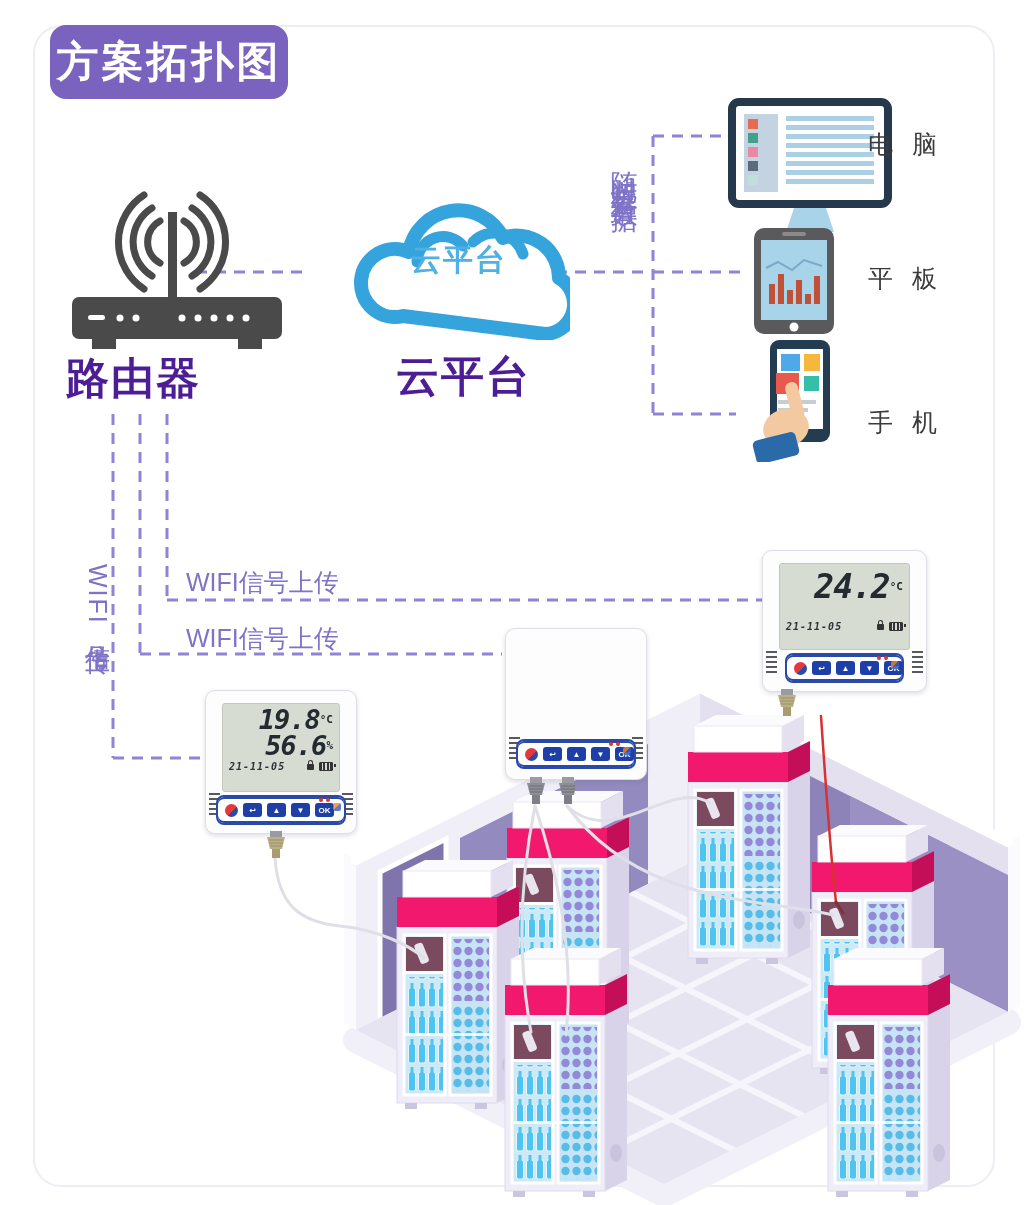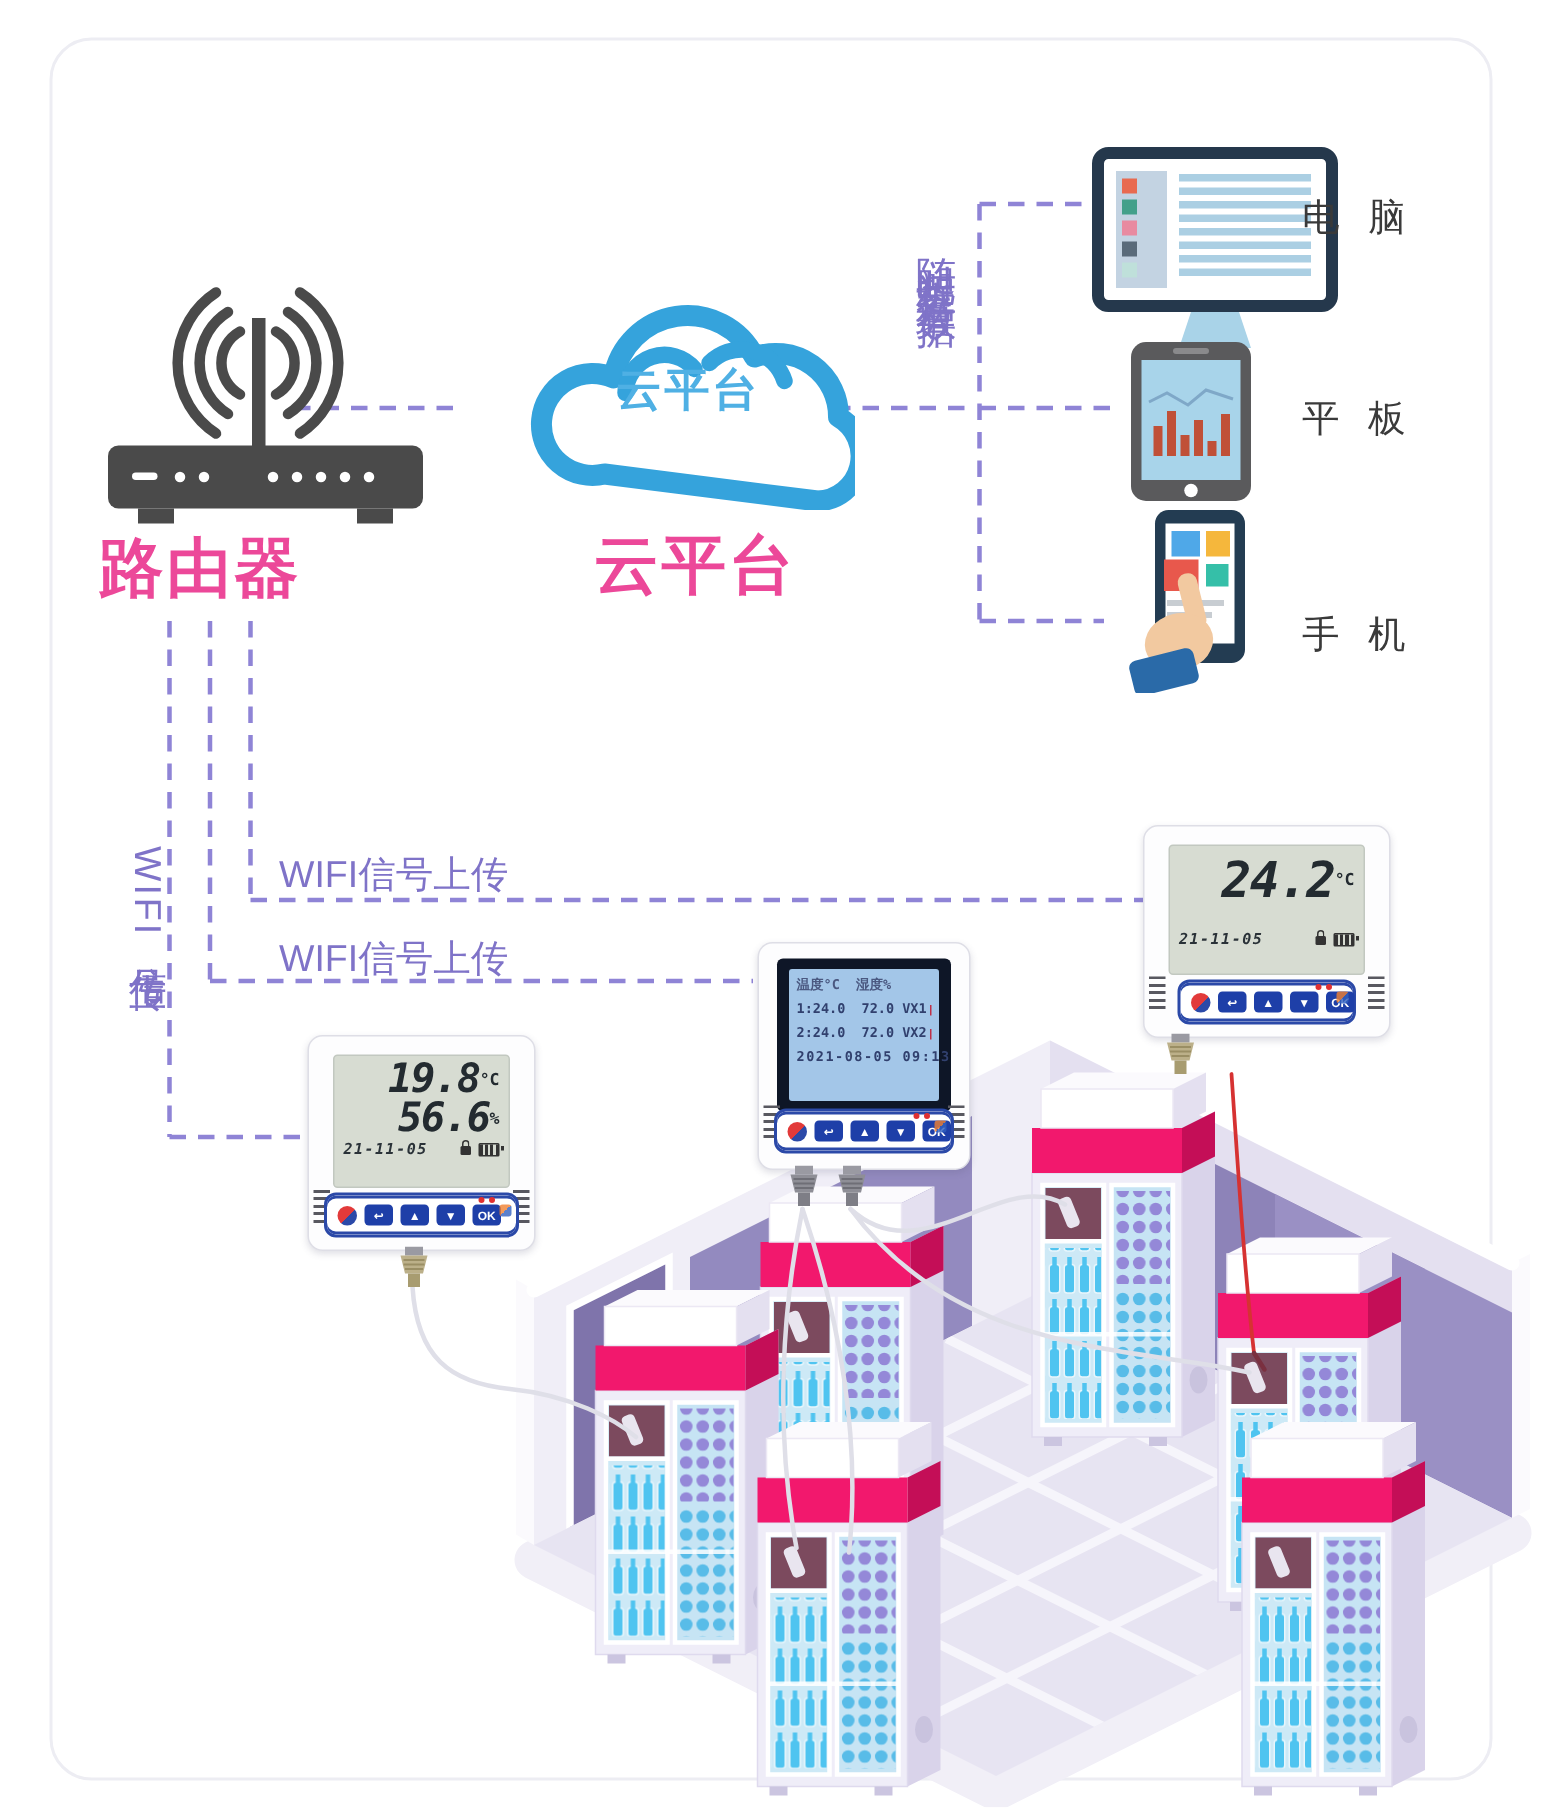--- a/index.html
+++ b/index.html
@@ -7,21 +7,21 @@
         font-family:"Liberation Sans","DejaVu Sans",sans-serif;}
   .abs{position:absolute;}
   
   #frame{left:33px;top:25px;width:958px;height:1158px;border:2px solid #EDEDF3;
          border-radius:28px;background:#fff;z-index:0;}
   
   #badge{left:50px;top:25px;width:238px;height:74px;background:#7A63BE;border-radius:16px;
          color:#fff;font-size:42px;font-weight:bold;letter-spacing:3px;display:flex;
          align-items:center;justify-content:center;z-index:3;}
   
-  .big-label{font-size:43px;font-weight:bold;color:#ec4899;letter-spacing:2px;z-index:2;text-align:center;}
+  .big-label{font-size:43px;font-weight:bold;color:#4c1d95;letter-spacing:2px;z-index:2;text-align:center;}
   
   #note{left:606px;top:150px;height:262px;writing-mode:vertical-rl;text-orientation:mixed;
         font-size:27px;color:#7F73C8;letter-spacing:5px;z-index:2;}
   
   .wifi-label{font-size:25px;color:#7F73C8;z-index:2;}
   #wifi-v{left:82px;top:564px;height:220px;writing-mode:vertical-rl;letter-spacing:2px;}
   
   .dev-label{font-size:25px;color:#3A3A3A;letter-spacing:6px;z-index:2;}
   
   #cloud-word{left:398px;top:240px;width:122px;text-align:center;font-size:30px;font-weight:bold;
@@ -180,20 +180,21 @@
       <path d="M275,858 C278,905 300,922 340,926 S410,946 424,958" stroke="#DFDFE8" stroke-width="3"></path>
       <path d="M535,806 C522,870 516,950 531,1032" stroke="#DFDFE8" stroke-width="3"></path>
       <path d="M535,806 C560,880 574,960 566,1035" stroke="#DFDFE8" stroke-width="3"></path>
       <path d="M567,806 C615,850 668,778 710,803" stroke="#DFDFE8" stroke-width="3"></path>
       <path d="M567,806 C640,905 760,898 833,915" stroke="#DFDFE8" stroke-width="3"></path>
       <path d="M821,716 C826,790 830,850 836,902" stroke="#D63232" stroke-width="2.5"></path>
       <path d="M836,902 l7,11" stroke="#7A3040" stroke-width="3"></path>
     </g>
   </svg>
 
+  <div id="badge" class="abs">方案拓扑图</div>
 
   <svg class="icon" style="left:62px;top:162px" width="230" height="190" viewBox="0 0 230 190">
     <g stroke="#4A4A4A" stroke-width="7" fill="none" stroke-linecap="round">
       <path d="M98,59 A24 24 0 0 0 98,101"></path>
       <path d="M90,46 A40 40 0 0 0 90,114"></path>
       <path d="M82,33 A56 56 0 0 0 82,127"></path>
       <path d="M122,59 A24 24 0 0 1 122,101"></path>
       <path d="M130,46 A40 40 0 0 1 130,114"></path>
       <path d="M138,33 A56 56 0 0 1 138,127"></path>
     </g>
@@ -310,28 +311,20 @@
     </div>
     <svg class="gland" style="left:58px" viewBox="0 0 24 30">
       <rect x="6" y="0" width="12" height="6" fill="#9A9AA2"></rect>
       <polygon points="3,6 21,6 18,18 6,18" fill="#BCB089"></polygon>
       <path d="M5,9 h14 M5,12 h14 M6,15 h12" stroke="#9A8E64" stroke-width="1.2"></path>
       <rect x="8" y="18" width="8" height="9" fill="#A89C70"></rect>
     </svg>
   </div>
 
   <div class="sensor" style="left:505px;top:628px;width:140px;height:150px">
-    <div class="lcd-dark">
-      <div class="lcd-dark-inner">
-        <div class="mrow mhead">温度°C  湿度%</div>
-        <div class="mrow"><span>1:24.0  72.0 VX1</span><i class="mtag"></i></div>
-        <div class="mrow"><span>2:24.0  72.0 VX2</span><i class="mtag"></i></div>
-        <div class="mrow mdt">2021-08-05 09:13</div>
-      </div>
-    </div>
     <div class="vent" style="left:3px;top:108px"></div>
     <div class="vent" style="right:3px;top:108px"></div>
     <div class="panel" style="top:110px">
       <span class="logo"></span>
       <span class="skey">↩</span>
       <span class="skey">▲</span>
       <span class="skey">▼</span>
       <span class="skey">OK</span>
       <span class="dots">
           <i></i>

